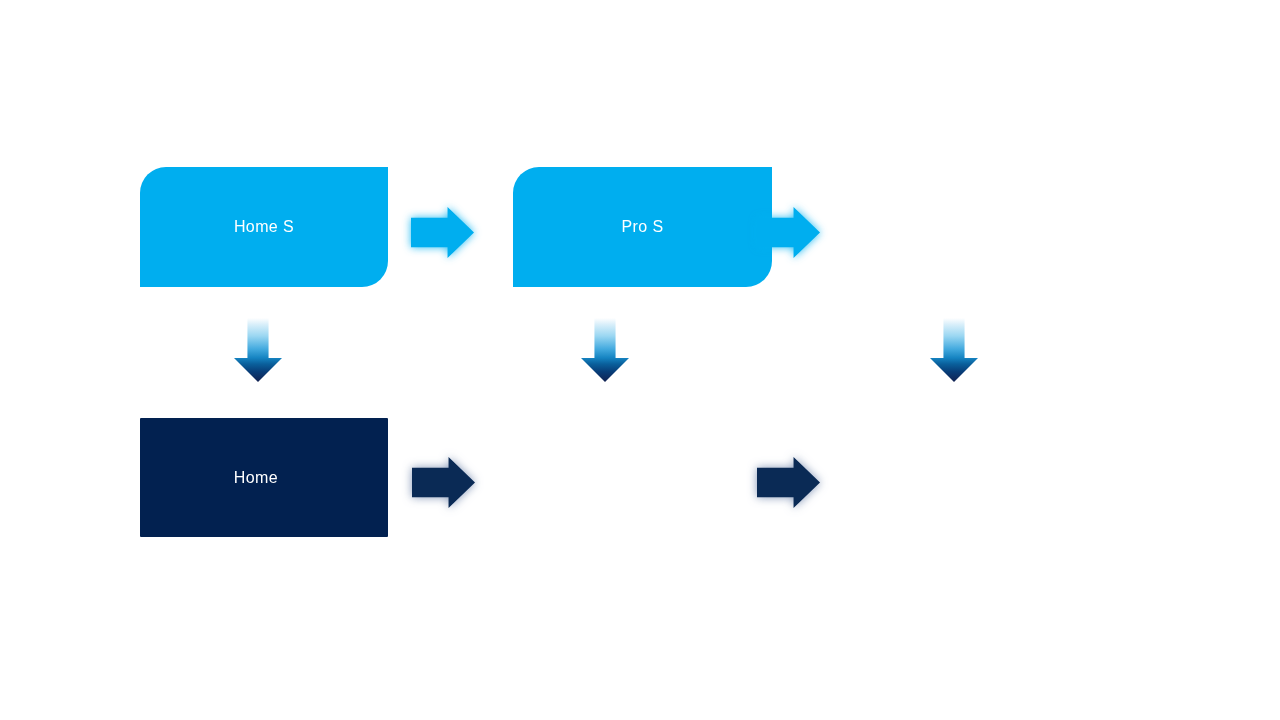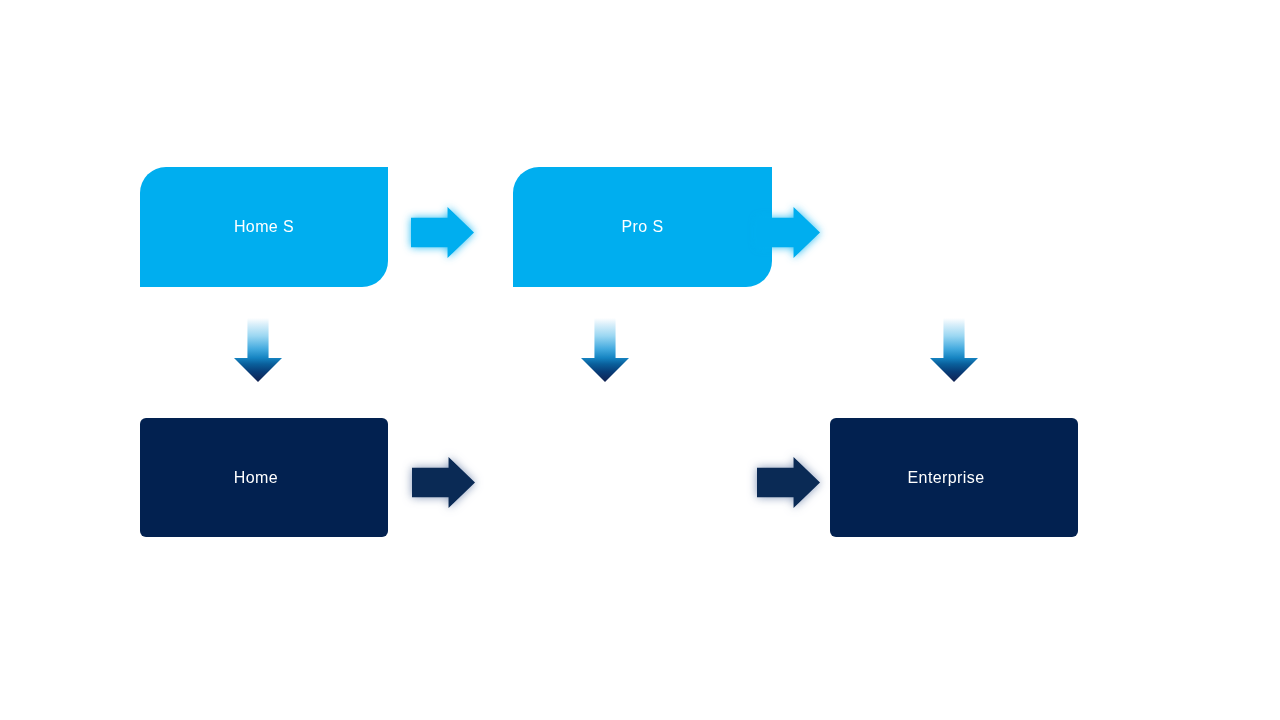--- a/index.html
+++ b/index.html
@@ -26,21 +26,21 @@
   .node.top-row {
     top: 167px;
     height: 120px;
     background: var(--c-top, #00aeef);
     border-radius: 26px 0 26px 0;
   }
   .node.bottom-row {
     top: 418px;
     height: 119px;
     background: var(--c-bottom, #022150);
-    border-radius: 6px;
+    border-radius: 1px;
   }
   .node.col-0 { left: 140px; }
   .node.col-1 { left: 486px; width: 259px; margin-left: 27px; }
   .node.col-2 { left: 830px; }
   .node.bottom-row .label { position: relative; left: -8px; }
 
   
   .rarrow-wrap { position: absolute; width: 63px; height: 51px; }
   .rarrow-wrap.cyan  { filter: drop-shadow(0 0 4px rgba(0, 176, 240, 0.85)); }
   .rarrow-wrap.steel { filter: drop-shadow(0 0 5px rgba(110, 132, 170, 0.85)); }
@@ -94,23 +94,20 @@
     <div class="rarrow cyan-fill"></div>
   </div>
 
   <div class="darrow col-0"></div>
   <div class="darrow col-1"></div>
   <div class="darrow col-2"></div>
 
   <div class="node bottom-row col-0">
     <span class="label">Home</span>
   </div>
-  <div class="node bottom-row col-2">
-    <span class="label">Enterprise</span>
-  </div>
 
   <div class="rarrow-wrap steel bot-a">
     <div class="rarrow navy-fill"></div>
   </div>
   <div class="rarrow-wrap steel bot-b">
     <div class="rarrow navy-fill"></div>
   </div>
 
 </div>
 

